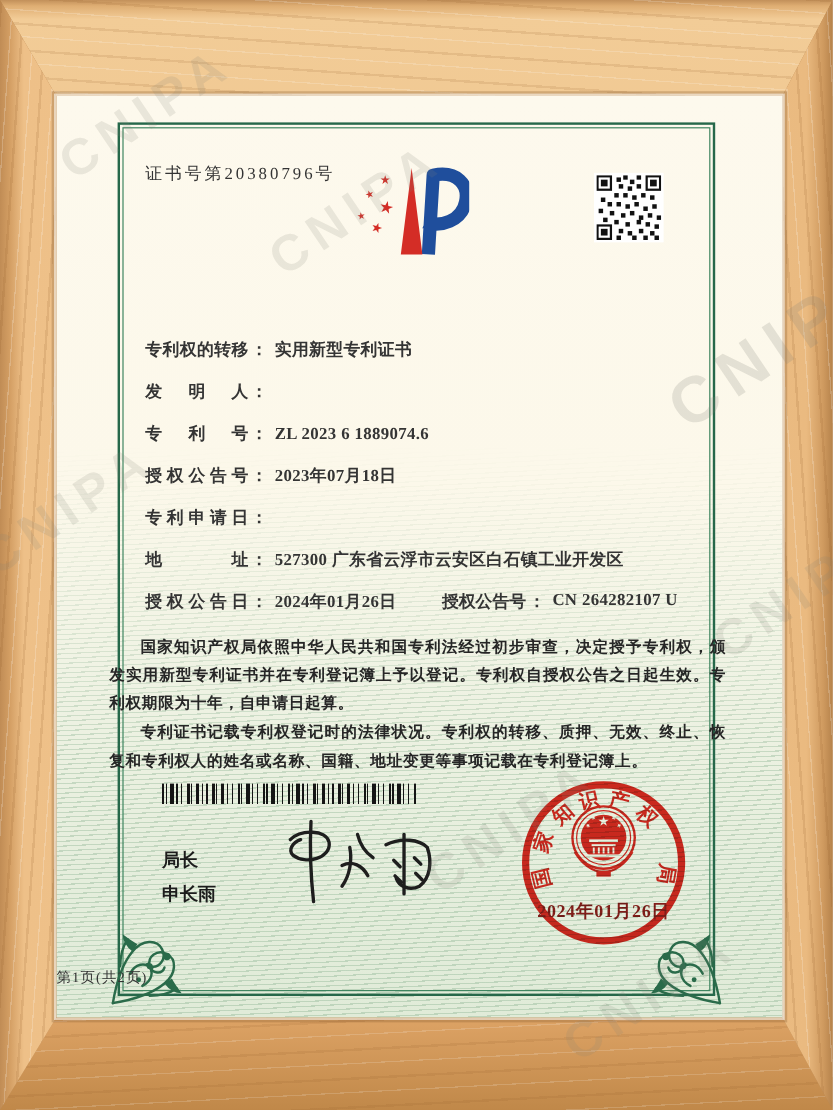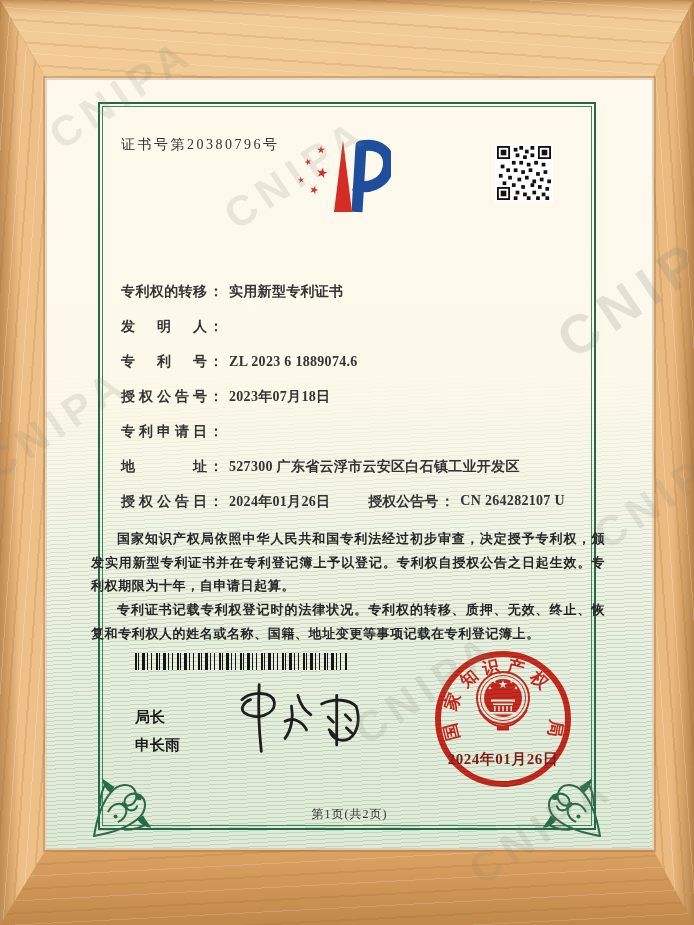--- a/index.html
+++ b/index.html
@@ -77,21 +77,21 @@
   .paras p{margin:0;text-indent:2em;}
 
   
   .barcode{position:absolute;left:88px;top:573px;width:212px;height:17px;z-index:4;
     background:repeating-linear-gradient(90deg,#151515 0 2px,transparent 2px 3px,#151515 3px 4px,transparent 4px 7px,#151515 7px 10px,transparent 10px 12px,#151515 12px 13px,transparent 13px 16px,#151515 16px 17px,transparent 17px 21px);}
   .officer-title{position:absolute;left:88px;top:628px;z-index:4;
     font:700 15px "Liberation Sans","DejaVu Sans",sans-serif;color:#1c1c1c;}
   .officer-name{position:absolute;left:88px;top:656px;z-index:4;
     font:700 15px "Liberation Sans","DejaVu Sans",sans-serif;color:#1c1c1c;}
   .signature{position:absolute;left:182px;top:600px;width:140px;height:76px;z-index:4;}
-  .footer-page{position:absolute;left:0;top:726px;width:100%;text-align:center;z-index:4;
+  .footer-page{position:absolute;left:0;top:726px;width:100%;z-index:4;
     font-size:12px;letter-spacing:1px;color:#333;}
 
   
   .seal{position:absolute;left:385px;top:568px;width:142px;height:142px;z-index:5;
     mix-blend-mode:multiply;opacity:.95;}
   .seal-ring{position:absolute;inset:3px;border:6px solid #dc1f16;border-radius:50%;}
   .seal-char{position:absolute;left:50%;top:50%;z-index:2;
     font-size:17px;font-weight:700;color:#dc1f16;}
   .sc0{transform:translate(-50%,-50%) rotate(-104deg) translateY(-53px);}
   .sc1{transform:translate(-50%,-50%) rotate(-71deg)  translateY(-53px);}

